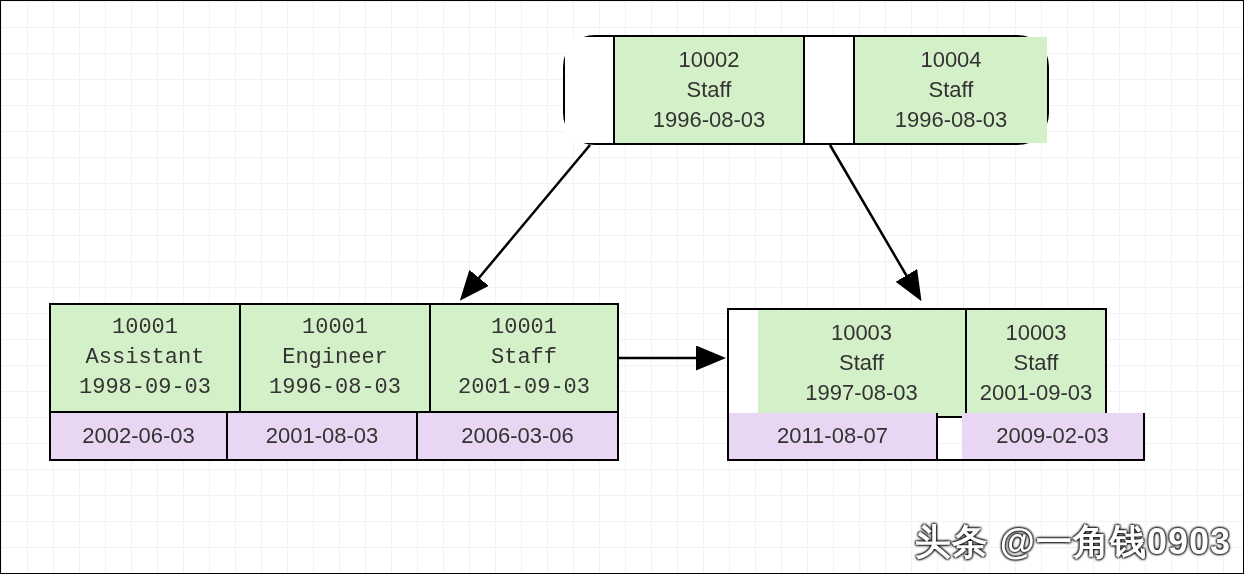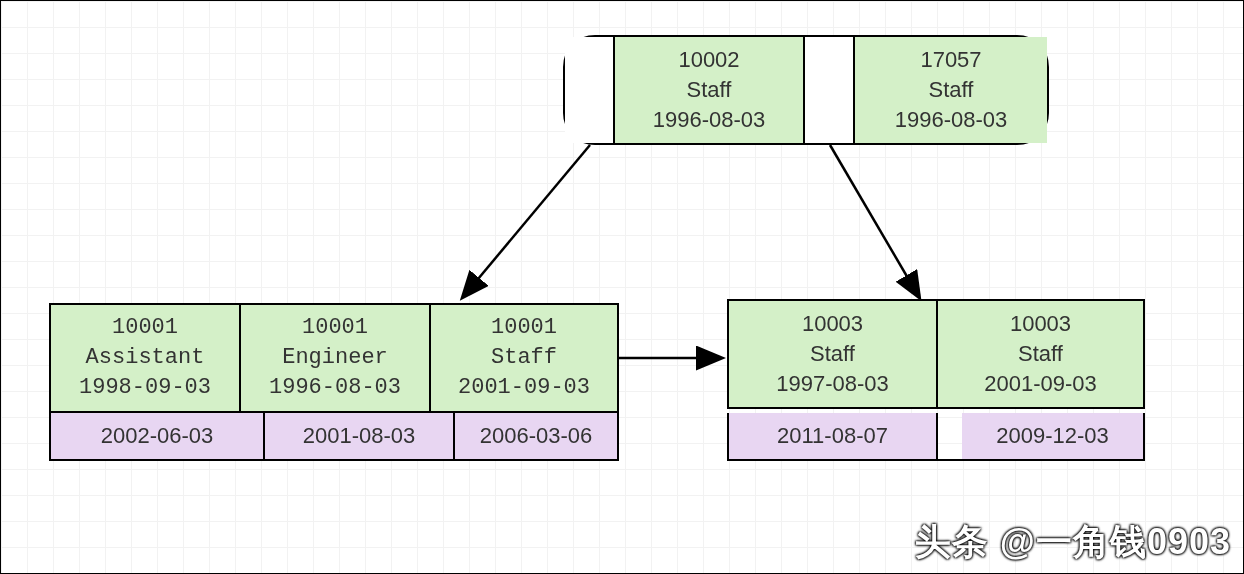--- a/index.html
+++ b/index.html
@@ -80,21 +80,21 @@
 
   <div class="node" style="left:562px; top:34px; width:486px; height:110px;border-radius:32px;">
     <div class="cell blank" style="width:50px;"></div>
     <div class="cell green" style="width:190px;">
       <span>10002</span>
       <span>Staff</span>
       <span>1996-08-03</span>
     </div>
     <div class="cell blank" style="width:50px;"></div>
     <div class="cell green" style="flex:1;">
-      <span>17057</span>
+      <span>10004</span>
       <span>Staff</span>
       <span>1996-08-03</span>
     </div>
   </div>
 
   <div class="node" style="left:48px; top:302px; width:570px; height:110px;font-family:Liberation Mono, monospace;">
     <div class="cell green" style="width:190px;">
       <span>10001</span>
       <span>Assistant</span>
       <span>1998-09-03</span>
@@ -105,50 +105,50 @@
       <span>1996-08-03</span>
     </div>
     <div class="cell green" style="flex:1;">
       <span>10001</span>
       <span>Staff</span>
       <span>2001-09-03</span>
     </div>
   </div>
 
   <div class="footer-row" style="left:48px; top:412px; width:570px; height:48px;">
-    <div class="cell purple" style="width:214px;">
+    <div class="cell purple" style="width:177px;">
       <span>2002-06-03</span>
     </div>
     <div class="cell purple" style="width:190px;text-align:center;">
       <span>2001-08-03</span>
     </div>
     <div class="cell purple" style="flex:1;">
       <span>2006-03-06</span>
     </div>
   </div>
 
-  <div class="node" style="left:726px; top:298px; width:418px; height:110px;">
+  <div class="node" style="left:726px; top:307px; width:380px; height:110px;padding-left:29px;">
     <div class="cell green" style="width:209px;">
       <span>10003</span>
       <span>Staff</span>
       <span>1997-08-03</span>
     </div>
     <div class="cell green" style="flex:1;">
       <span>10003</span>
       <span>Staff</span>
       <span>2001-09-03</span>
     </div>
   </div>
 
   <div class="footer-row" style="left:726px; top:412px; width:418px; height:48px;gap:24px;">
     <div class="cell purple" style="width:209px;">
       <span>2011-08-07</span>
     </div>
     <div class="cell purple" style="flex:1;">
-      <span>2009-12-03</span>
+      <span>2009-02-03</span>
     </div>
   </div>
 
   <svg class="overlay">
     <defs>
       <marker id="arrowhead" markerWidth="12" markerHeight="10" refX="10" refY="5" orient="auto">
         <polygon points="0 0, 12 5, 0 10" fill="#000"></polygon>
       </marker>
     </defs>
 

